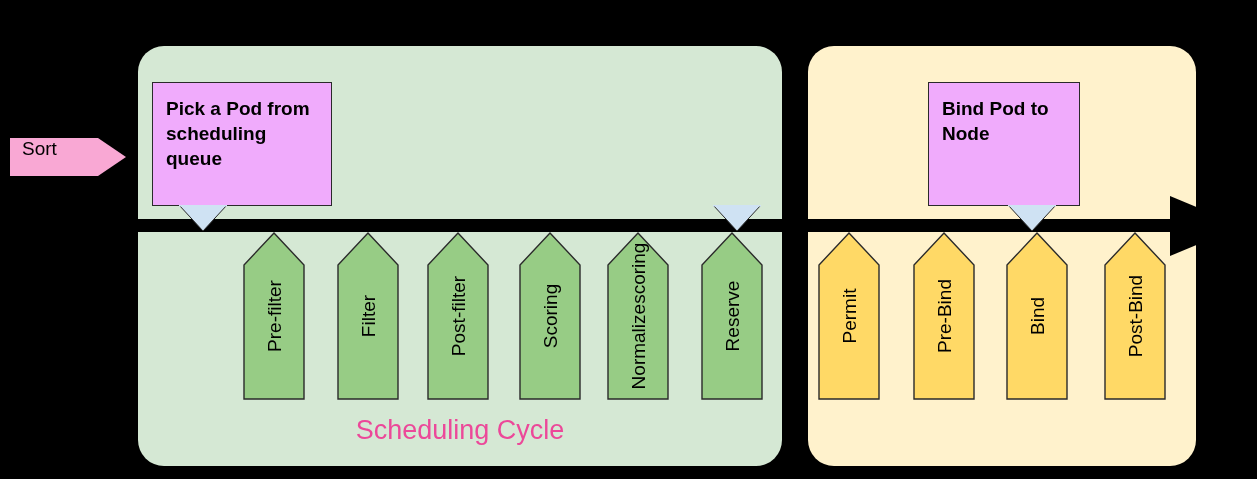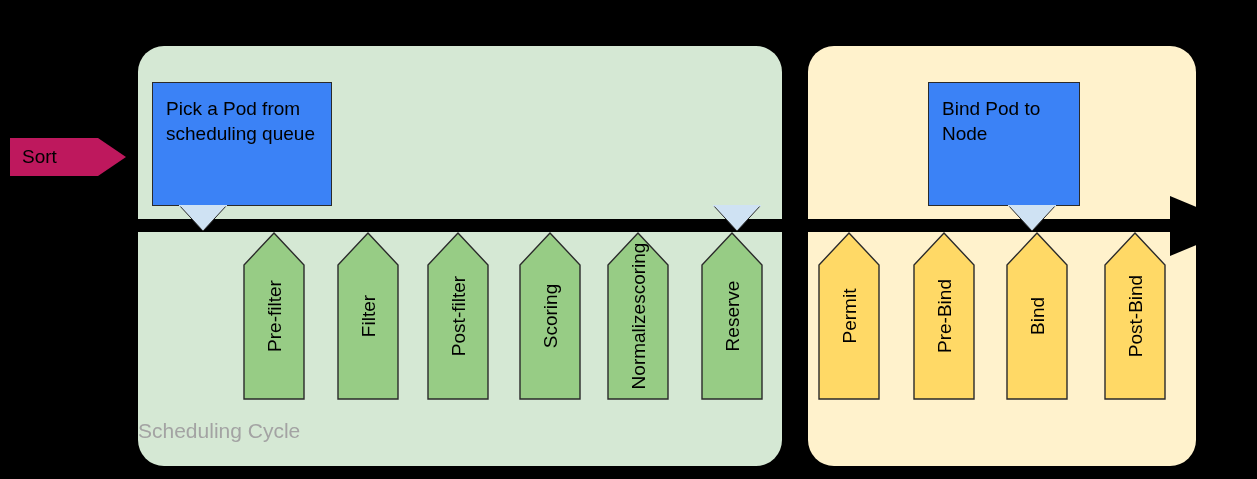--- a/index.html
+++ b/index.html
@@ -5,40 +5,40 @@
   html,body{margin:0;padding:0;background:#000;}
   body{width:1257px;height:479px;position:relative;overflow:hidden;
        font-family:"Liberation Sans","DejaVu Sans",sans-serif;color:#000;}
   .canvas{position:absolute;left:0;top:0;width:1257px;height:479px;background:#000;}
 
   
   .panel{position:absolute;border-radius:26px;}
   #sched-panel{left:138px;top:46px;width:644px;height:420px;background:#d5e8d4;}
   #bind-panel{left:808px;top:46px;width:388px;height:420px;background:#fff2cc;}
 
-  .panel-label{position:absolute;font-size:21px;line-height:21px;color:#a3a3a3;
-               text-align:left;white-space:nowrap;}
+  .panel-label{position:absolute;font-size:27px;line-height:21px;color:#ec4899;
+               text-align:center;white-space:nowrap;}
   #sched-label{left:138px;top:420px;width:644px;}
   #bind-label{left:808px;top:420px;width:388px;}
 
   
   #sort-arrow{position:absolute;left:10px;top:138px;width:116px;height:38px;
-    background:#be185d;
+    background:#f9a8d4;
     clip-path:polygon(0 0, 88px 0, 116px 19px, 88px 38px, 0 38px);
-    display:flex;align-items:center;}
+    display:flex;align-items:flex-start;}
   #sort-label{font-size:19px;padding-left:12px;color:#000;white-space:nowrap;}
 
   
   #timeline-bar{position:absolute;left:138px;top:219px;width:1045px;height:13px;background:#000;}
   #timeline-head{position:absolute;left:1170px;top:196px;width:0;height:0;
     border-top:30px solid transparent;border-bottom:30px solid transparent;
     border-left:72px solid #000;}
 
   
-  .callout{position:absolute;background:#3b82f6;border:1px solid #2a2a2a;box-sizing:border-box;}
+  .callout{position:absolute;background:#f0abfc;border:1px solid #2a2a2a;box-sizing:border-box;font-weight:bold;}
   .callout-text{position:absolute;left:13px;right:8px;top:13px;font-size:19px;line-height:25px;color:#000;}
   .tail-edge{position:absolute;width:48px;height:27px;}
   .tail-edge svg{display:block;}
 
   #callout-pick{left:152px;top:82px;width:180px;height:124px;}
   #tail-pick{left:179px;top:205px;}
   #callout-reserve{left:630px;top:82px;width:152px;height:124px;}
   #tail-reserve{left:713px;top:205px;}
   #callout-bind{left:928px;top:82px;width:152px;height:124px;padding-left:16px;}
   #tail-bind{left:1008px;top:205px;}

